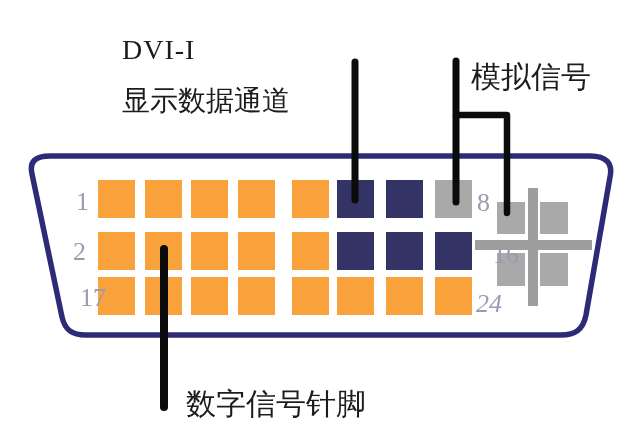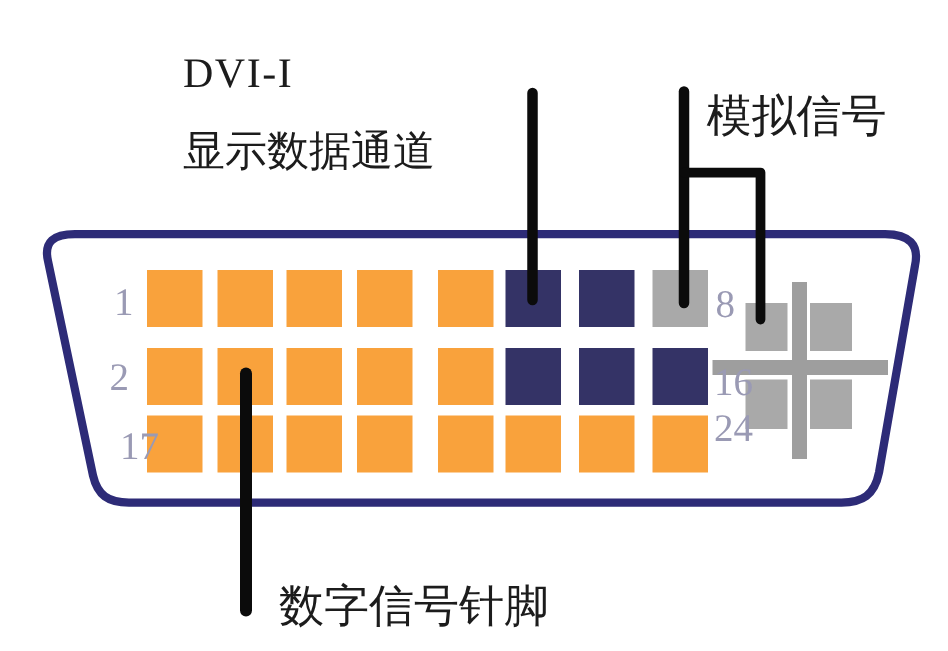--- a/index.html
+++ b/index.html
@@ -82,22 +82,22 @@
       <div class="pin" style="left: 292px; top: 277px; background: var(--digital_pin);"></div>
       <div class="pin" style="left: 337px; top: 277px; background: var(--digital_pin);"></div>
       <div class="pin" style="left: 386px; top: 277px; background: var(--digital_pin);"></div>
       <div class="pin" style="left: 435px; top: 277px; background: var(--digital_pin);"></div>
     </div>
 
   <span class="pin-label" style="left:76px;  top:189px;">1</span>
   <span class="pin-label" style="left:73px;  top:239px;">2</span>
   <span class="pin-label" style="left:80px;  top:285px;">17</span>
   <span class="pin-label" style="left:477px; top:190px;">8</span>
-  <span class="pin-label" style="left:476px; top:242px;text-align:center;">16</span>
-  <span class="pin-label" style="left:476px; top:273px;">24</span>
+  <span class="pin-label" style="left:493px; top:242px;text-align:center;">16</span>
+  <span class="pin-label" style="left:476px; top:291px;font-style:italic;">24</span>
 
   <div class="cross-bar" style="left:528px; top:188px; width:10px; height:118px;"></div>
   <div class="cross-bar" style="left:475px; top:240px; width:117px; height:10px;"></div>
   <div class="analog-pad" style="left:497px; top:202px; width:28px; height:32px;"></div>
   <div class="analog-pad" style="left:540px; top:202px; width:28px; height:32px;"></div>
   <div class="analog-pad" style="left:497px; top:253px; width:28px; height:33px;"></div>
   <div class="analog-pad" style="left:540px; top:253px; width:28px; height:33px;"></div>
 
   <svg class="lines-layer" width="632" height="434" viewBox="0 0 632 434">
     <path d="M 355 62 V 200" fill="none" stroke="var(--callout_line, #0B0B0B)" stroke-width="7" stroke-linecap="round"></path>

